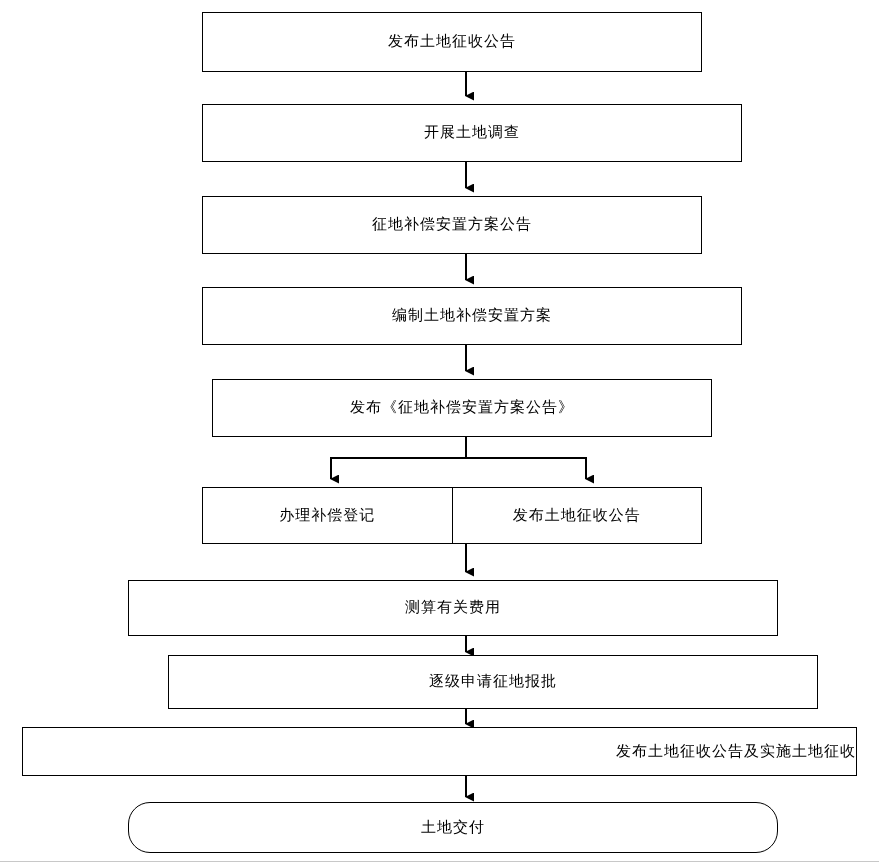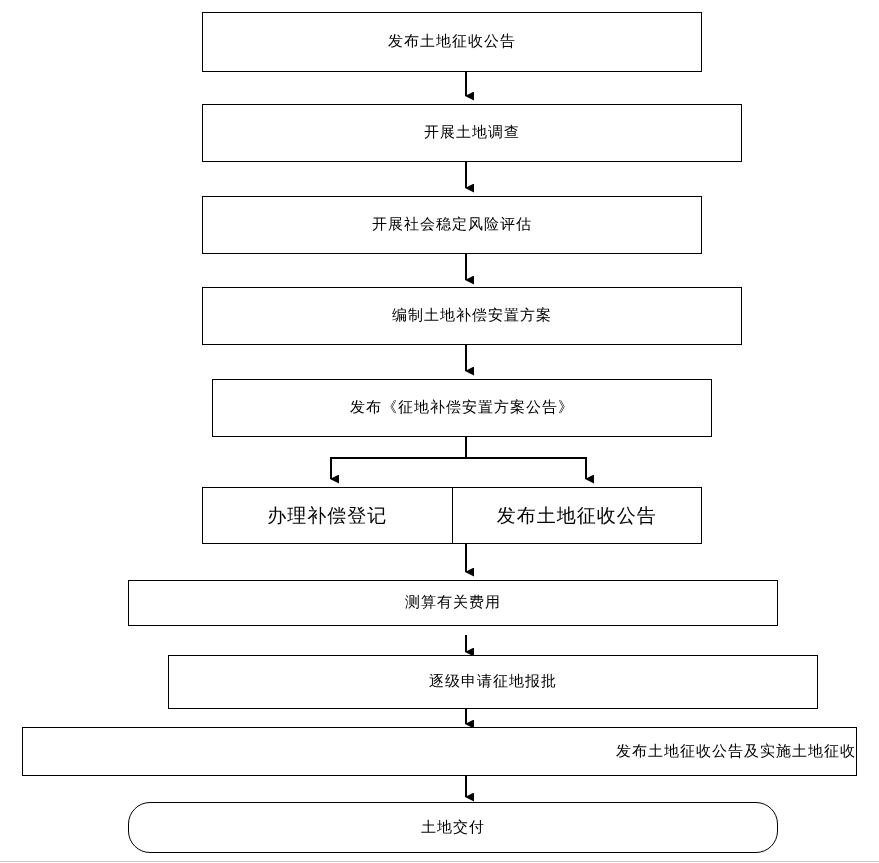--- a/index.html
+++ b/index.html
@@ -37,21 +37,21 @@
     border: 1px solid #000000;
     background: #ffffff;
     display: flex;
     align-items: stretch;
   }
   .node-split .half {
     flex: 1 1 50%;
     display: flex;
     align-items: center;
     justify-content: center;
-    font-size: 19px;
+    font-size: 15px;
     color: #000000;
     letter-spacing: 1px;
   }
   .node-split .half.left {
     border-right: 1px solid #000000;
   }
   .arrow-svg {
     position: absolute;
     left: 0;
     top: 0;
@@ -103,41 +103,41 @@
 
   <div class="node" style="left:202px; top:12px; width:500px; height:60px;">
     <span>发布土地征收公告</span>
   </div>
 
   <div class="node" style="left:202px; top:104px; width:540px; height:58px;">
     <span>开展土地调查</span>
   </div>
 
   <div class="node" style="left:202px; top:196px; width:500px; height:58px;">
-    <span>开展社会稳定风险评估</span>
+    <span>征地补偿安置方案公告</span>
   </div>
 
   <div class="node" style="left:202px; top:287px; width:540px; height:58px;">
     <span>编制土地补偿安置方案</span>
   </div>
 
   <div class="node" style="left:212px; top:379px; width:500px; height:58px;">
     <span>发布《征地补偿安置方案公告》</span>
   </div>
 
   <div class="node-split" style="left:202px; top:487px; width:500px; height:57px;">
     <div class="half left">
       <span>办理补偿登记</span>
     </div>
     <div class="half right">
       <span>发布土地征收公告</span>
     </div>
   </div>
 
-  <div class="node" style="left:128px; top:580px; width:650px; height:46px;">
+  <div class="node" style="left:128px; top:580px; width:650px; height:56px;">
     <span>测算有关费用</span>
   </div>
 
   <div class="node" style="left:128px; top:655px; width:650px; height:54px;margin-left:40px;">
     <span>逐级申请征地报批</span>
   </div>
 
   <div class="node" style="left:22px; top:727px; width:835px; height:49px;justify-content:flex-end;">
     <span>发布土地征收公告及实施土地征收</span>
   </div>

